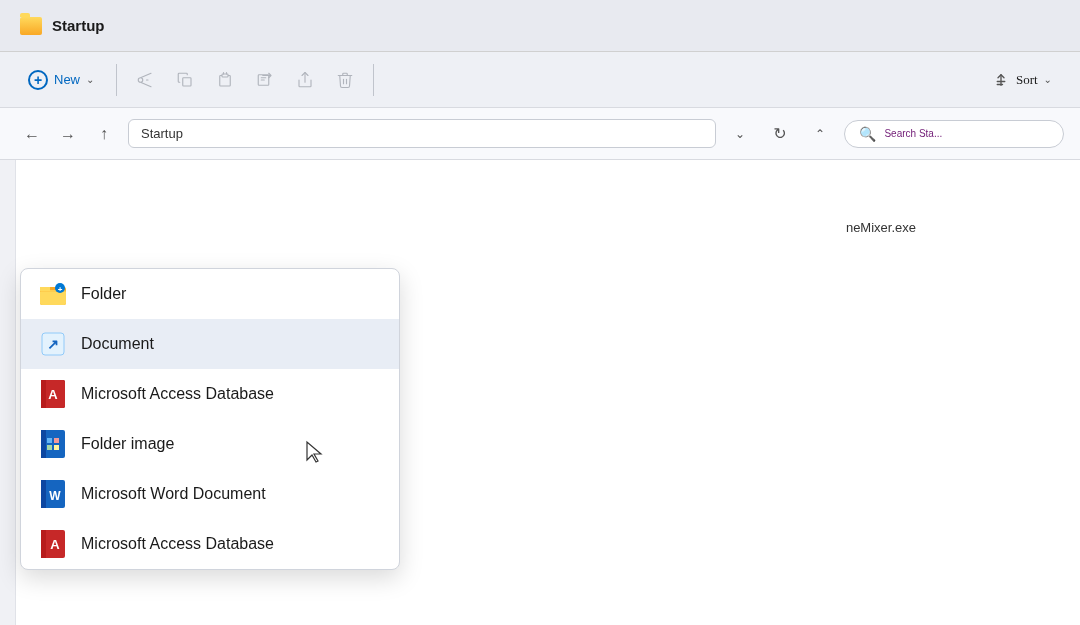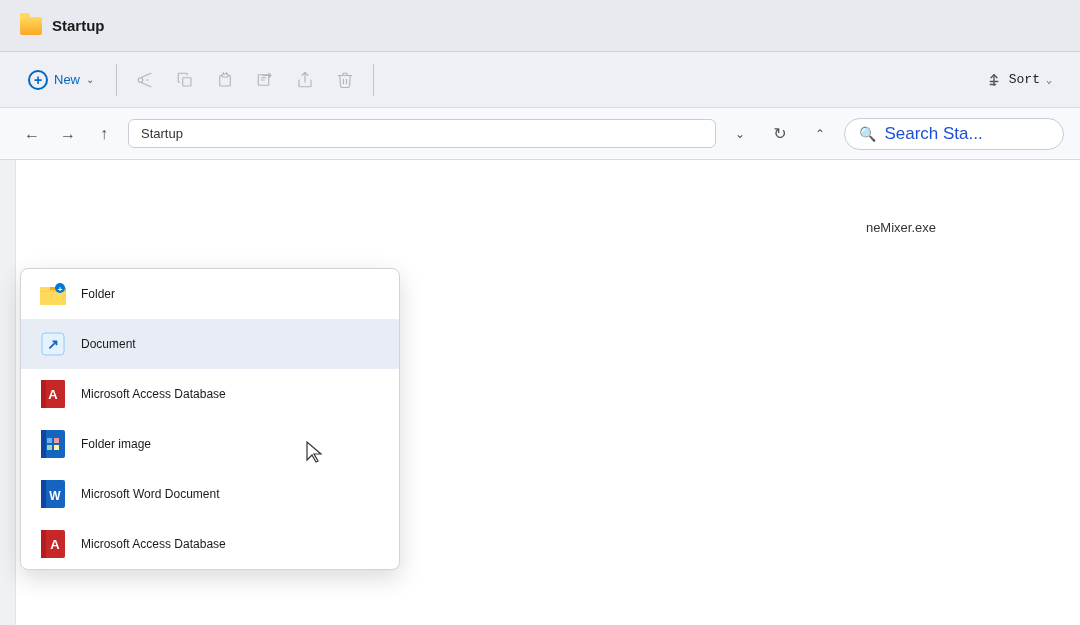--- a/index.html
+++ b/index.html
@@ -104,21 +104,21 @@
       display: flex;
       align-items: center;
       gap: 6px;
       padding: 6px 12px;
       border-radius: 6px;
       border: none;
       background: transparent;
       cursor: pointer;
       font-size: 13px;
       color: #1a1a1a;
-      font-family: Liberation Mono, monospace;
+      font-family: Liberation Serif, serif;
     }
 
     
     .address-bar {
       background: #f8f9fc;
       display: flex;
       align-items: center;
       padding: 0 16px;
       height: 52px;
       border-bottom: 1px solid #d8dae0;
@@ -234,21 +234,21 @@
     }
     .menu-item-icon {
       width: 28px;
       height: 28px;
       display: flex;
       align-items: center;
       justify-content: center;
       flex-shrink: 0;
     }
     .menu-item-label {
-      font-size: 12px;
+      font-size: 16px;
       color: #1a1a1a;
     }
 
     
     .circle-plus {
       width: 20px;
       height: 20px;
       border: 2px solid #0067c0;
       border-radius: 50%;
       display: flex;
@@ -256,21 +256,21 @@
       justify-content: center;
       color: #0067c0;
       font-size: 14px;
       font-weight: bold;
       line-height: 1;
     }
 
     .file-name-partial {
       position: absolute;
       top: 60px;
-      right: 144px;
+      right: 164px;
       font-size: 13px;
       color: #333;
     }
   </style>
 </head>
 <body>
 
 <div class="title-bar">
   <div class="folder-icon-title"></div>
   <span class="title-text">Startup</span>
@@ -364,21 +364,21 @@
   <button class="refresh-btn">
     <span style="font-size:16px;">↻</span>
   </button>
 
   <button class="addr-btn">
     <span style="font-size:12px;">⌃</span>
   </button>
 
   <div class="search-box">
     <span style="color:#888; font-size:14px;">🔍</span>
-    <span style="color:#1d4ed8; font-size:17px;">Search Sta...</span>
+    <span style="color:#701a75; font-size:10px;">Search Sta...</span>
   </div>
 </div>
 
 <div class="main-content">
 
   <div class="sidebar-strip"></div>
 
   <div class="file-area">
     <span class="file-name-partial">neMixer.exe</span>
   </div>

